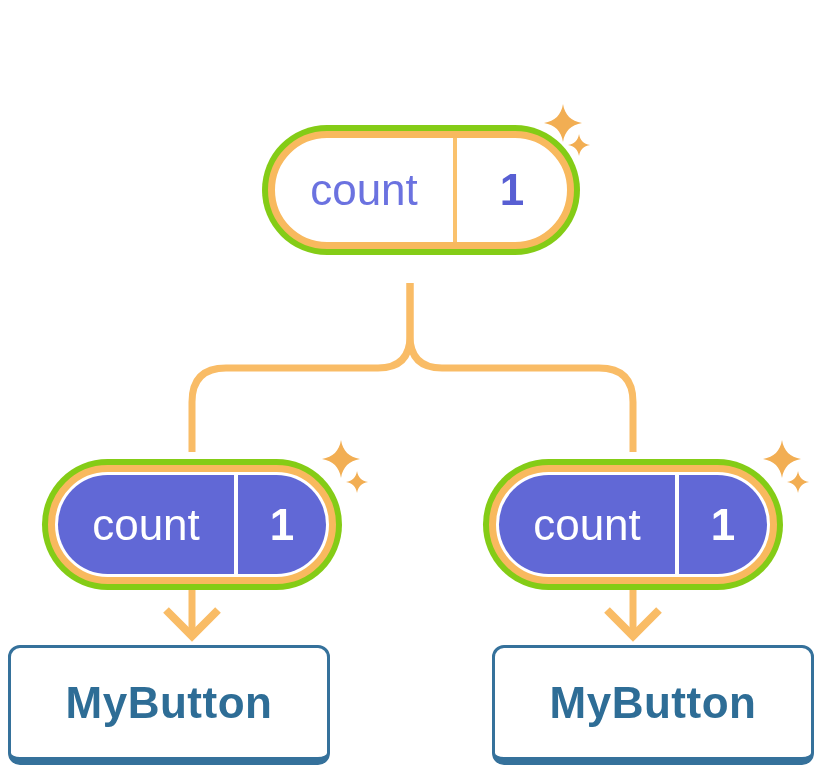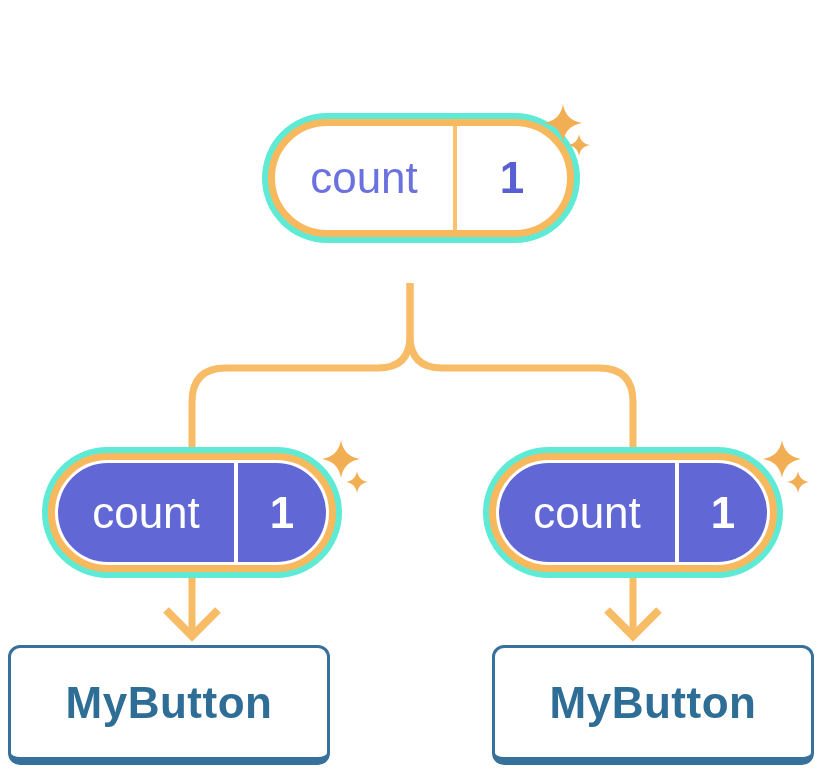--- a/index.html
+++ b/index.html
@@ -25,21 +25,21 @@
   .app-card{left:158px;top:13px;width:503px;height:272px;}
   .app-card .title{margin-top:26px;}
   .btn-card{
     left:8px;top:645px;width:322px;height:120px;
     display:flex;align-items:center;justify-content:center;
   }
   .btn-card.right{left:492px;}
 
   
   .pill{position:absolute;z-index:1;box-sizing:border-box;
-    background:#5eead4;border-radius:70px;padding:6px;display:flex;}
+    background:#84cc16;border-radius:70px;padding:6px;display:flex;margin-top:12px;}
   .pill-ring{flex:1;box-sizing:border-box;background:#ffffff;
     border:7px solid #F8B95E;border-radius:60px;display:flex;overflow:hidden;}
   .pill-row{flex:1;display:flex;align-items:stretch;}
   .pill-fill{flex:1;display:flex;align-items:stretch;overflow:hidden;}
   .cell-name{flex:1;display:flex;align-items:center;justify-content:center;}
   .cell-val{display:flex;align-items:center;justify-content:center;}
   .divider{width:4px;}
 
   
   .pill.root{left:262px;top:113px;width:318px;height:130px;}

